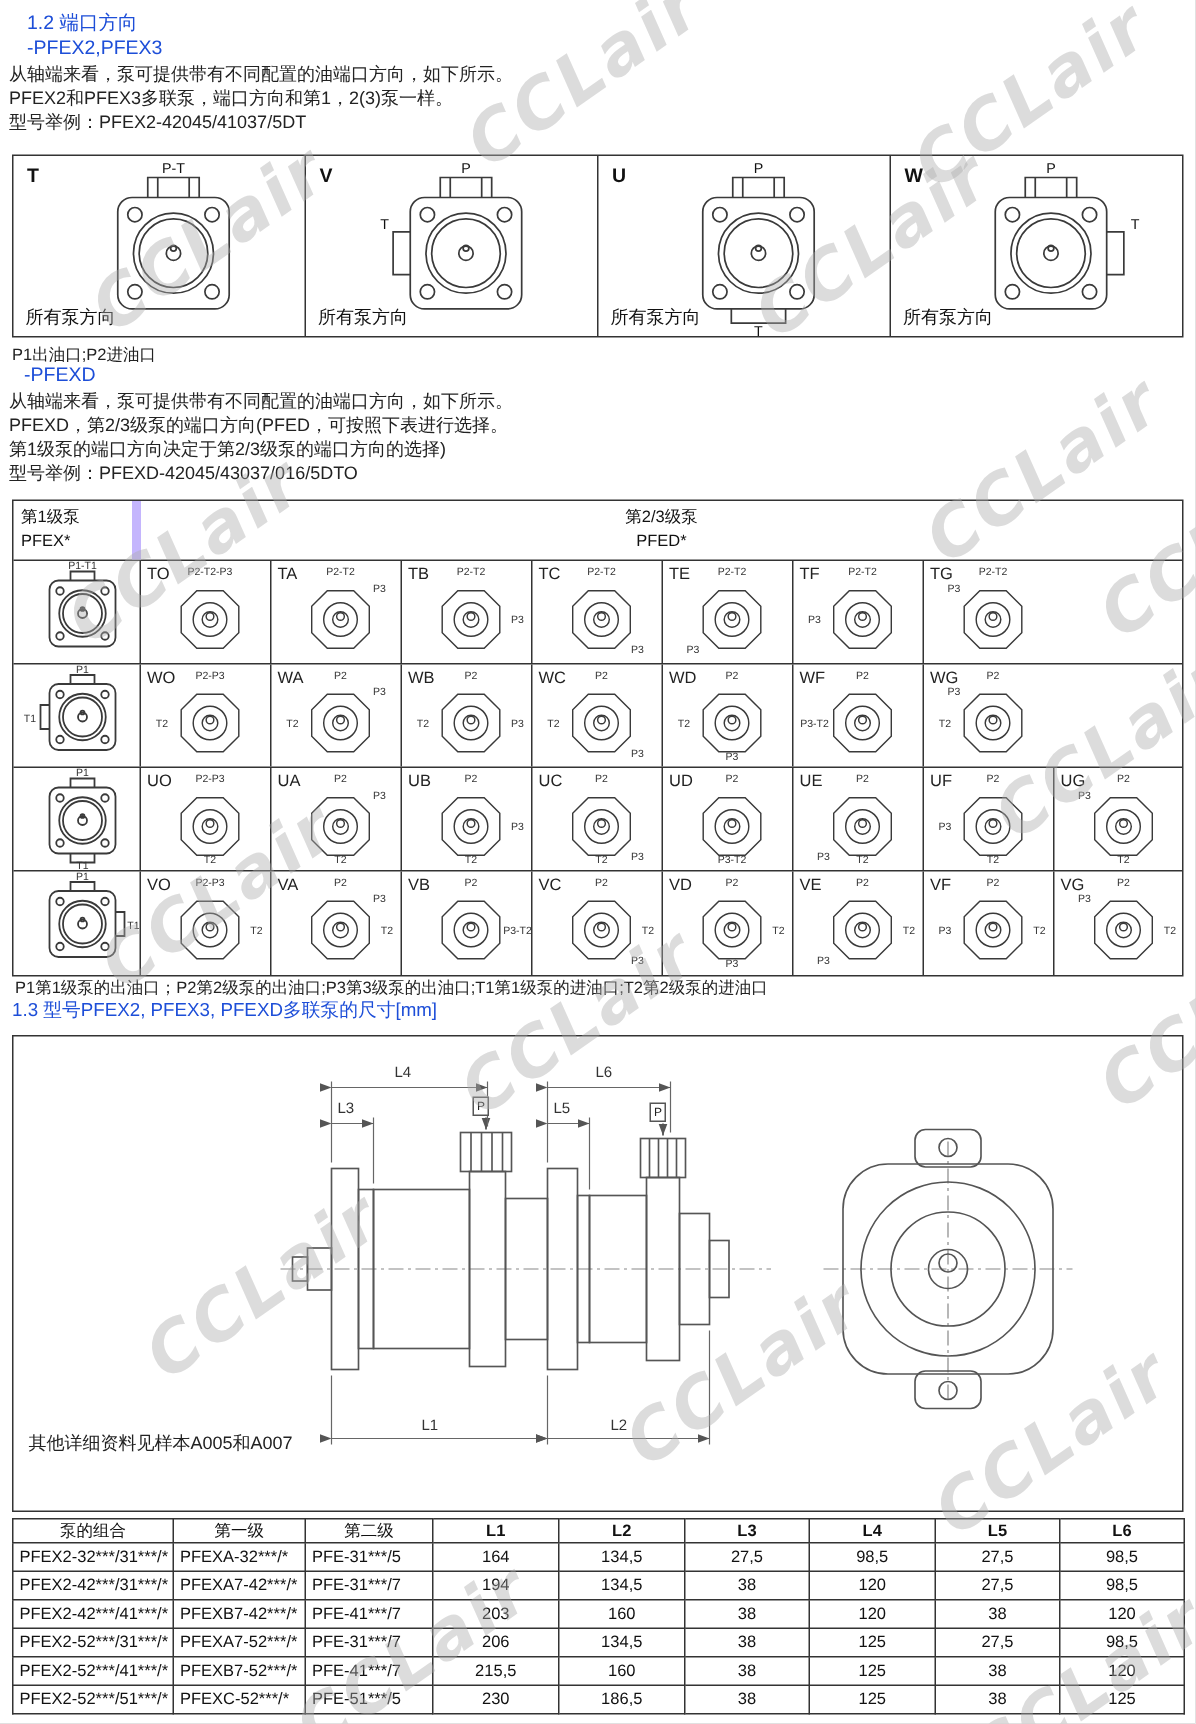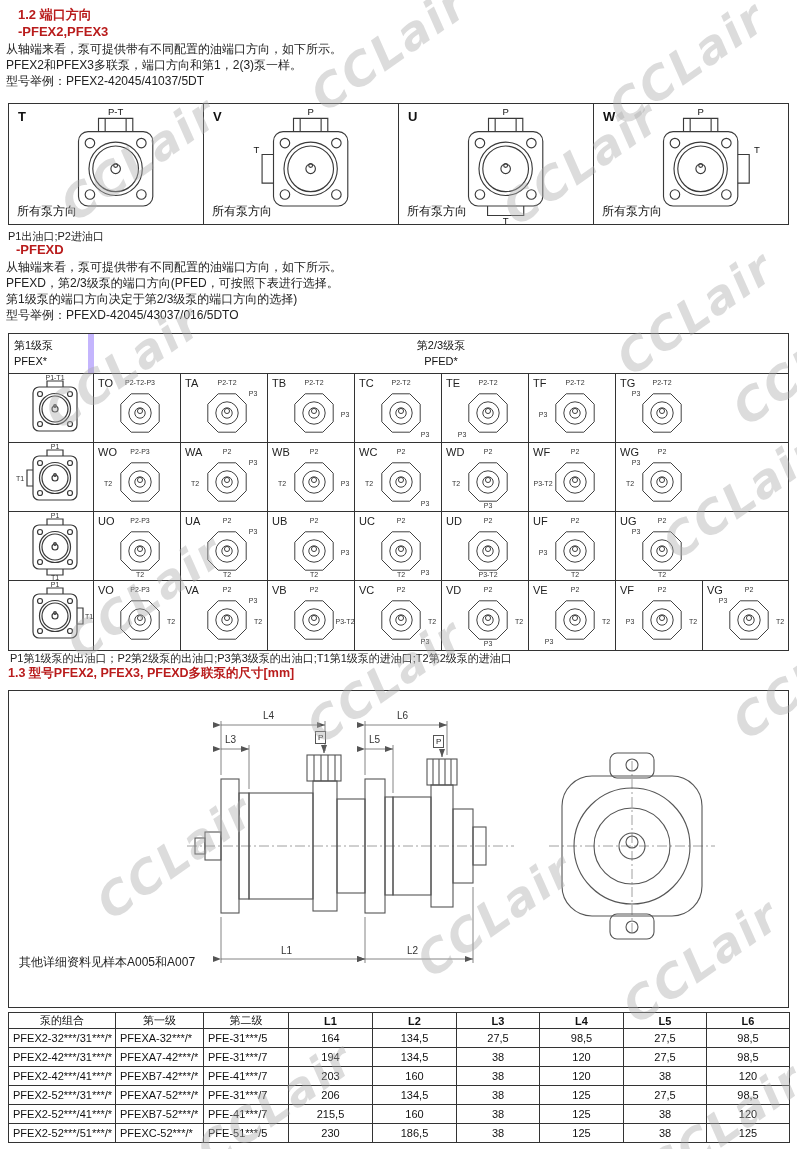--- a/index.html
+++ b/index.html
@@ -1,21 +1,21 @@
 <!DOCTYPE html>
 <html><head>
 <meta charset="utf-8">
 <style>
 *{box-sizing:border-box;margin:0;padding:0}
 body{background:#888;font-family:"Liberation Sans","DejaVu Sans",sans-serif}
 #page{position:relative;width:797px;height:1149px;background:#fff;margin:0 auto;overflow:hidden;color:#111}
 .wm{position:absolute;z-index:5;font-family:"DejaVu Sans",sans-serif;font-weight:bold;font-style:italic;
     font-size:46px;letter-spacing:2px;color:rgba(172,172,172,.42);transform:rotate(-35deg);
     pointer-events:none;white-space:nowrap}
-.heading{position:absolute;font-weight:bold;font-size:13px;color:#b91c1c}
+.heading{position:absolute;font-weight:normal;font-size:13px;color:#1d4ed8}
 .bodyline{position:absolute;font-size:12px;color:#222;white-space:nowrap}
 .smallline{position:absolute;font-size:11px;color:#222;white-space:nowrap}
 
 
 #orient-table{position:absolute;left:8px;top:103px;width:781px;height:122px;border:1.5px solid #333;display:flex;background:#fff}
 .ocell{position:relative;flex:1;border-right:1px solid #333;overflow:hidden}
 .ocell:last-child{border-right:none}
 .ocode{position:absolute;left:9px;top:5px;font-weight:bold;font-size:13px}
 .ocap{position:absolute;left:8px;bottom:4px;font-size:12px}
 .oflange{position:absolute;left:52%;top:1px;transform:translateX(-45%)}
@@ -427,20 +427,32 @@
           <div class="mcell">
             <span class="mcode">UD</span>
             <span class="octwrap"><svg width="48" height="48" viewBox="0 0 60 60">
                 <polygon class="ln" points="19,6 41,6 54,19 54,41 41,54 19,54 6,41 6,19"></polygon>
                 <circle class="ln" cx="30" cy="30" r="14"></circle>
                 <circle class="ln" cx="30" cy="30" r="6.5"></circle>
                 <circle class="ln" cx="30" cy="27.5" r="3.2"></circle>
               </svg></span>
             <span class="plbl" style="left: 46px; top: 8px;">P2</span>
             <span class="plbl" style="left: 46px; top: 62px;">P3-T2</span>
+          </div>
+          <div class="mcell">
+            <span class="mcode">UE</span>
+            <span class="octwrap"><svg width="48" height="48" viewBox="0 0 60 60">
+                <polygon class="ln" points="19,6 41,6 54,19 54,41 41,54 19,54 6,41 6,19"></polygon>
+                <circle class="ln" cx="30" cy="30" r="14"></circle>
+                <circle class="ln" cx="30" cy="30" r="6.5"></circle>
+                <circle class="ln" cx="30" cy="27.5" r="3.2"></circle>
+              </svg></span>
+            <span class="plbl" style="left: 46px; top: 8px;">P2</span>
+            <span class="plbl" style="left: 20px; top: 60px;">P3</span>
+            <span class="plbl" style="left: 46px; top: 62px;">T2</span>
           </div>
           <div class="mcell">
             <span class="mcode">UF</span>
             <span class="octwrap"><svg width="48" height="48" viewBox="0 0 60 60">
                 <polygon class="ln" points="19,6 41,6 54,19 54,41 41,54 19,54 6,41 6,19"></polygon>
                 <circle class="ln" cx="30" cy="30" r="14"></circle>
                 <circle class="ln" cx="30" cy="30" r="6.5"></circle>
                 <circle class="ln" cx="30" cy="27.5" r="3.2"></circle>
               </svg></span>
             <span class="plbl" style="left: 46px; top: 8px;">P2</span>

